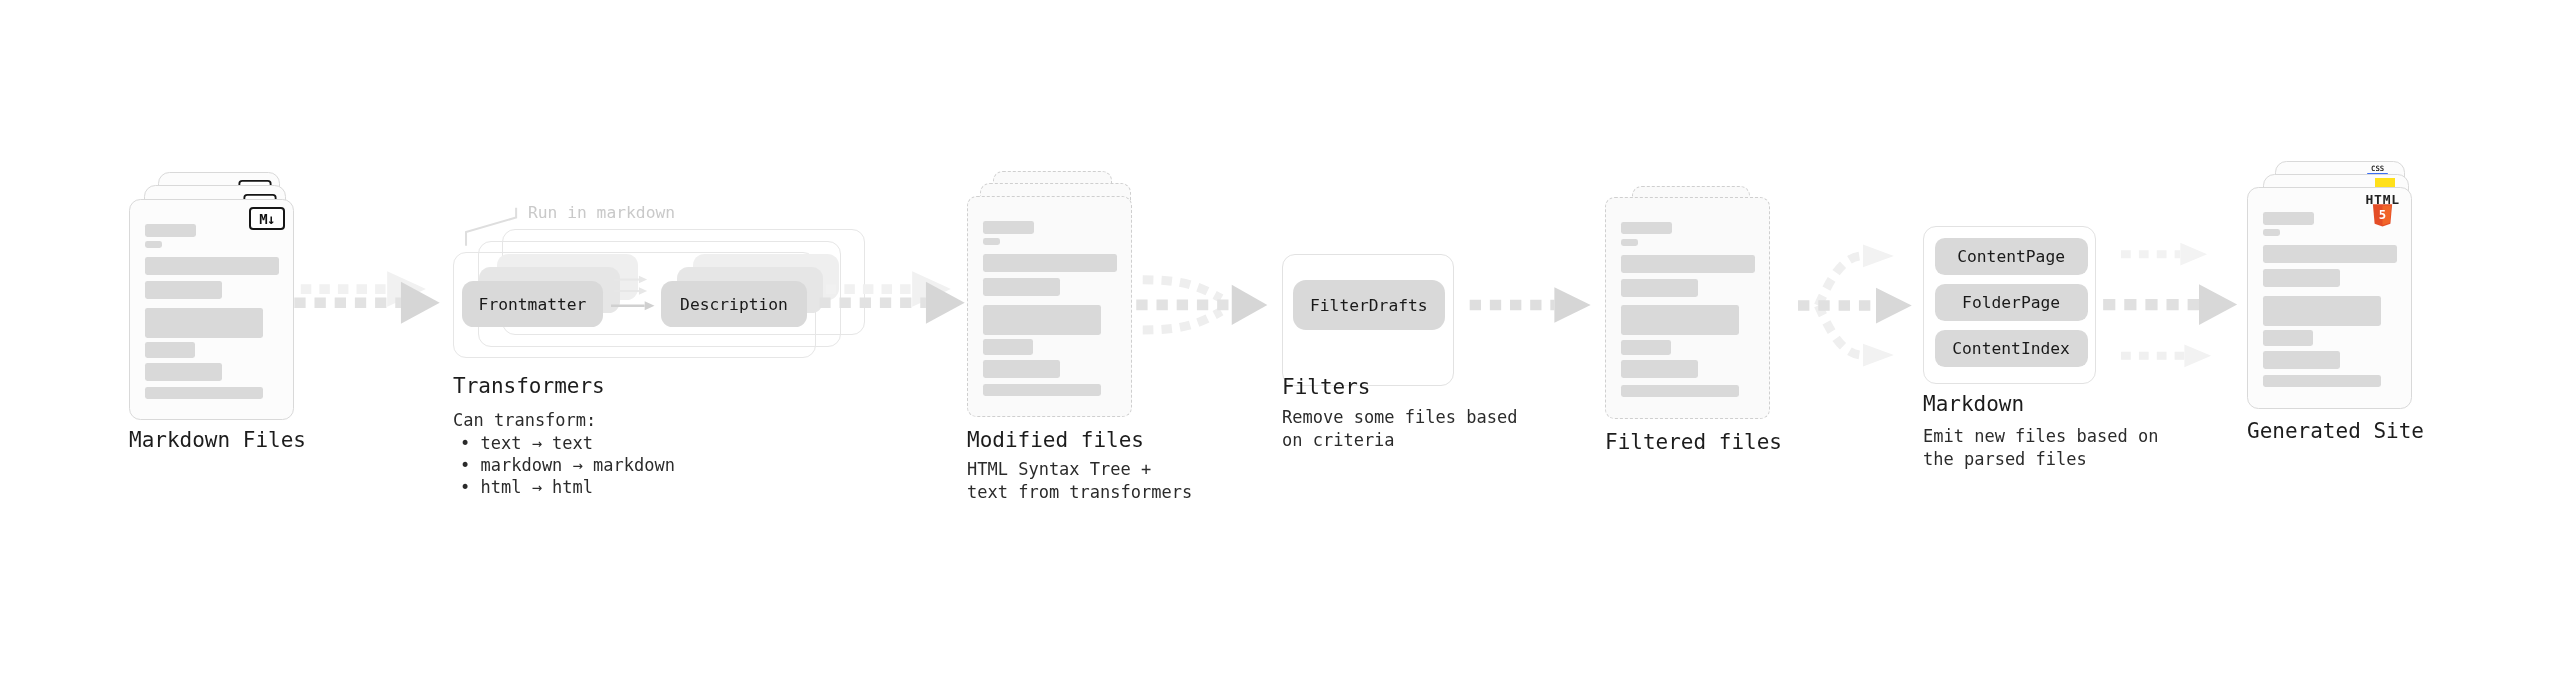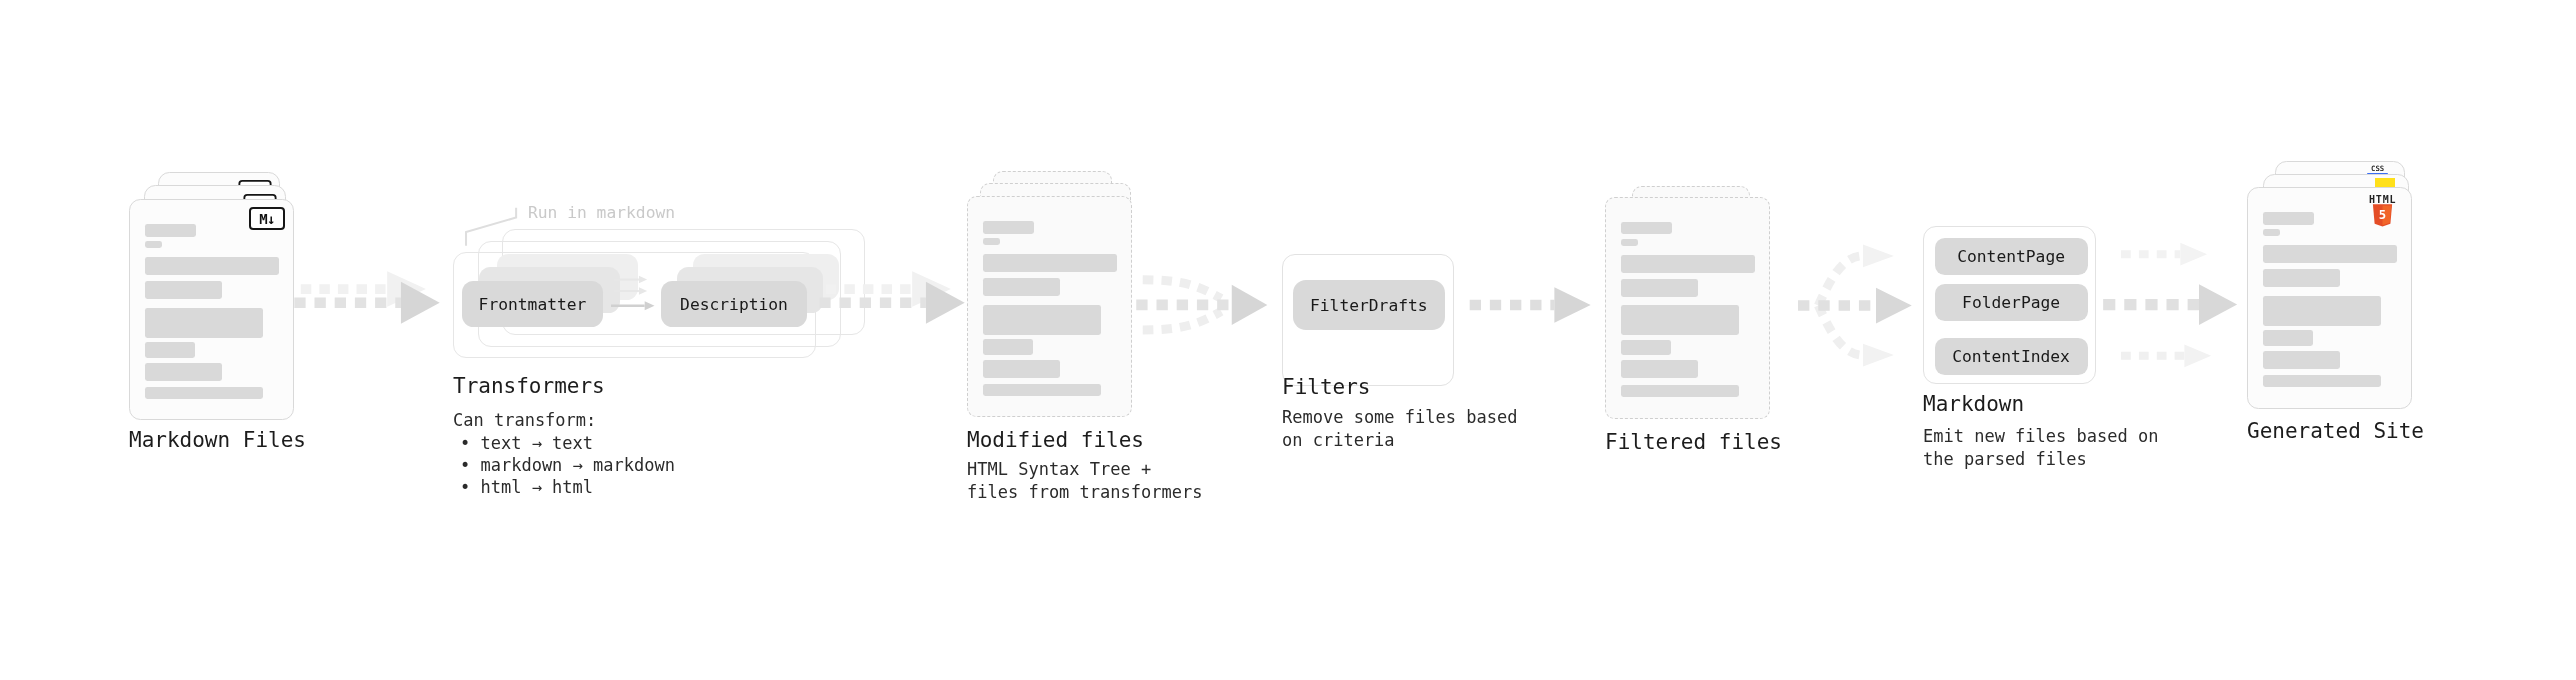--- a/index.html
+++ b/index.html
@@ -24,21 +24,21 @@
     display:flex; align-items:center; justify-content:center;
     font-weight:bold; font-size:14px; color:#111; letter-spacing:-0.8px;
   }
 
   
   .css-badge { position:absolute; top:3.3px; right:16.3px; width:21px; text-align:center; }
   .css-badge .css-txt { font-size:7.3px; font-weight:bold; color:#2b2b2b; line-height:7.3px; letter-spacing:0px; }
   .css-badge .css-bar { height:4.1px; border-radius:0.8px; margin-top:0.8px; }
   .js-badge  { position:absolute; top:3.3px; right:13px; width:20.3px; height:10.6px; }
   .html5-badge { position:absolute; top:6.5px; right:9.8px; width:37px; text-align:center; }
-  .html5-badge .html-txt { font-size:10px; font-weight:bold; color:#222; letter-spacing:0.8px; line-height:9px; }
+  .html5-badge .html-txt { font-size:13px; font-weight:bold; color:#222; letter-spacing:0.8px; line-height:9px; }
 
   
   .t-box { position:absolute; width:363px; height:106px; border:1.6px solid #e6e6e6; border-radius:13px; background:transparent; }
   .pill {
     position:absolute; border-radius:11.4px; background:#d9d9d9;
     display:flex; align-items:center; justify-content:center;
     font-size:16.3px; color:#191919;
   }
   .pill.ghost1 { background:#e6e6e6; }
   .pill.ghost2 { background:#efefef; }
@@ -140,21 +140,21 @@
           <div class="sk-line" style="width: 77px; height: 18px; margin-top: 6.5px;"></div>
           <div class="sk-line" style="width: 118px; height: 30px; margin-top: 8.1px;"></div>
           <div class="sk-line" style="width: 50px; height: 15.4px; margin-top: 4.9px;"></div>
           <div class="sk-line" style="width: 77px; height: 18px; margin-top: 4.9px;"></div>
           <div class="sk-line" style="width: 118px; height: 12.2px; margin-top: 6.5px;"></div>
         </div>
     </div>
   </div>
   <div class="node-label" style="left:967px; top:428px;">Modified files</div>
   <div class="node-desc" style="left:967px; top:458px;">HTML Syntax Tree +
-files from transformers</div>
+text from transformers</div>
 
   <svg class="abs" style="left:1136px; top:262px;" width="134" height="89" viewBox="0 0 165 110">
     <path d="M8,22 C55,22 75,28 105,45" fill="none" stroke="#eeeeee" stroke-width="11" stroke-dasharray="13 10"></path>
     <path d="M8,84 C55,84 75,78 105,61" fill="none" stroke="#eeeeee" stroke-width="11" stroke-dasharray="13 10"></path>
     <line x1="0" y1="53" x2="118" y2="53" stroke="#e2e2e2" stroke-width="13" stroke-dasharray="14 11"></line>
     <polygon points="118,28 162,53 118,78" fill="#d6d6d6"></polygon>
   </svg>
 
   <div class="group-box" style="left:1282px; top:254px; width:172px; height:132px;">
     <div class="pill" style="left:9.8px; top:25px; width:152px; height:50px; border-radius:13px;">FilterDrafts</div>
@@ -190,21 +190,21 @@
     <polygon points="80,3 118,17 80,31" fill="#f2f2f2"></polygon>
     <path d="M25,78 C40,111 55,139 80,139" fill="none" stroke="#efefef" stroke-width="11" stroke-dasharray="13 10"></path>
     <polygon points="80,125 118,139 80,153" fill="#f2f2f2"></polygon>
     <line x1="0" y1="78" x2="96" y2="78" stroke="#e0e0e0" stroke-width="13" stroke-dasharray="14 11"></line>
     <polygon points="96,56 140,78 96,100" fill="#d8d8d8"></polygon>
   </svg>
 
   <div class="group-box" style="left:1923px; top:226px; width:173px; height:158px;">
     <div class="pill" style="left:10.6px; top:11.4px; width:153px; height:37px; border-radius:9.8px;">ContentPage</div>
     <div class="pill" style="left:10.6px; top:57px; width:153px; height:37px; border-radius:9.8px;">FolderPage</div>
-    <div class="pill" style="left:10.6px; top:103px; width:153px; height:37px; border-radius:9.8px;margin-top:8px;">ContentIndex</div>
+    <div class="pill" style="left:10.6px; top:103px; width:153px; height:37px; border-radius:9.8px;">ContentIndex</div>
   </div>
   <div class="node-label" style="left:1923px; top:392px;">Markdown</div>
   <div class="node-desc" style="left:1923px; top:425px;">Emit new files based on
 the parsed files</div>
 
   <svg class="abs" style="left:2103px; top:238px;" width="140" height="134" viewBox="0 0 172 165">
     <line x1="22" y1="20" x2="95" y2="20" stroke="#f2f2f2" stroke-width="10" stroke-dasharray="12 10"></line>
     <polygon points="95,6 128,20 95,34" fill="#f3f3f3"></polygon>
     <line x1="0" y1="82" x2="118" y2="82" stroke="#e0e0e0" stroke-width="14" stroke-dasharray="15 11"></line>
     <polygon points="118,57 165,82 118,107" fill="#d8d8d8"></polygon>

